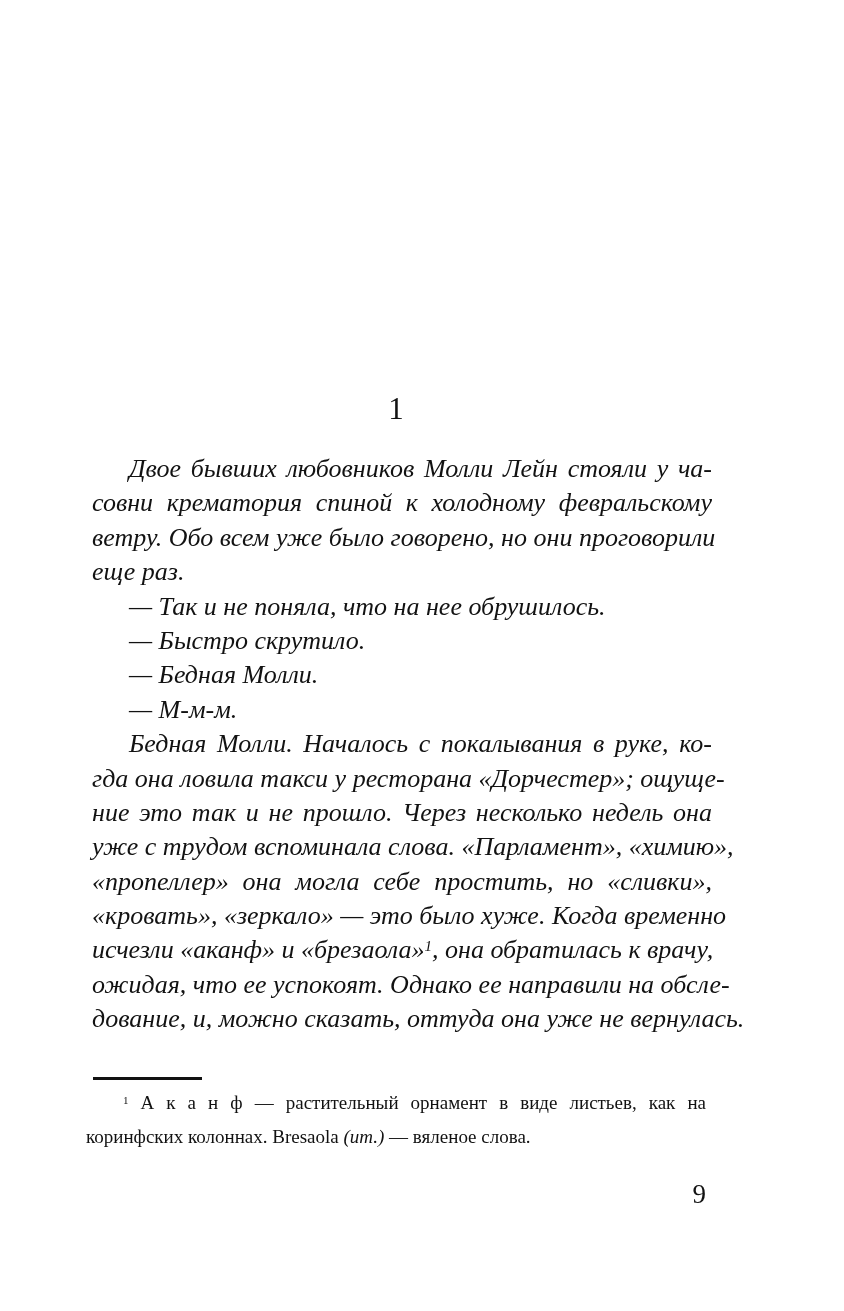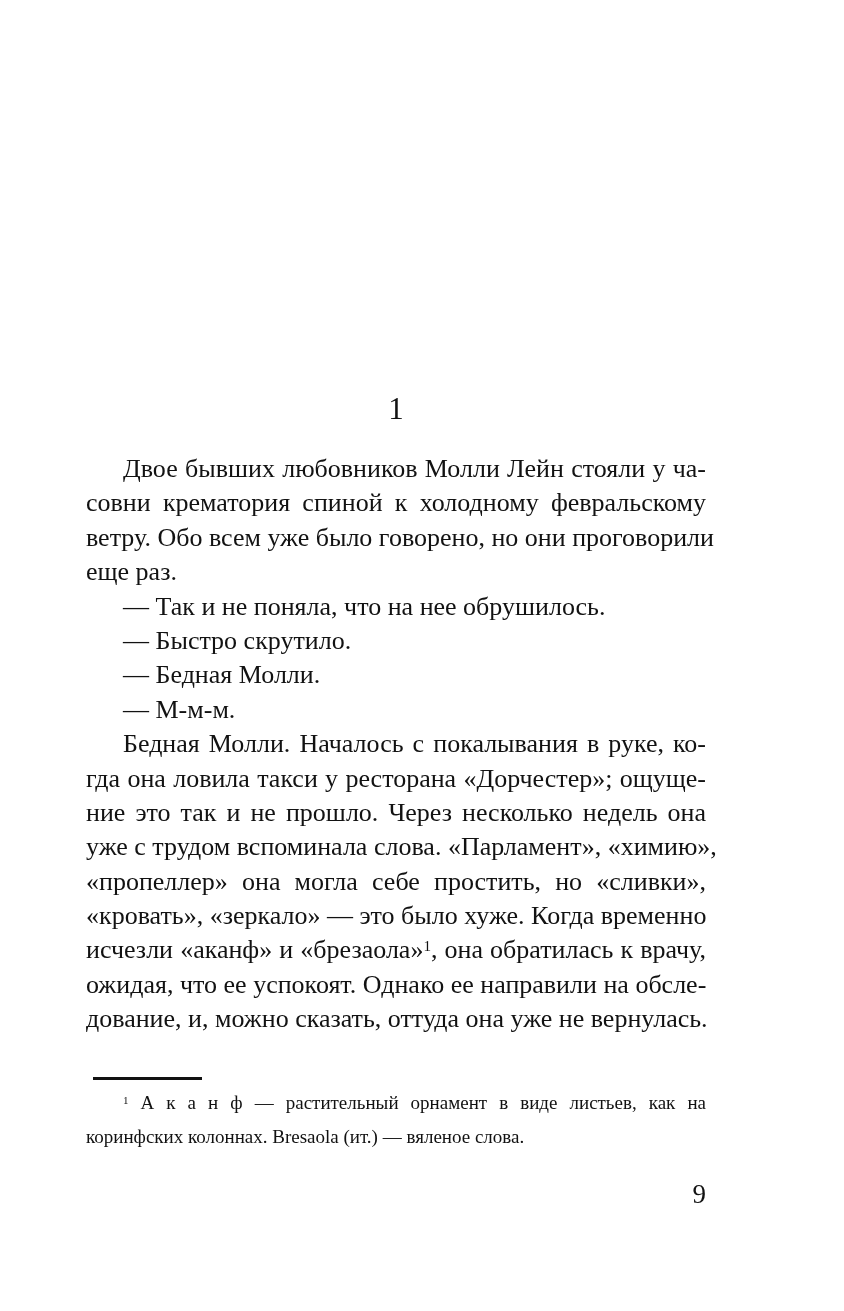--- a/index.html
+++ b/index.html
@@ -21,22 +21,23 @@
     top: 393px;
     left: 86px;
     width: 620px;
     text-align: center;
     font-size: 31px;
     line-height: 31px;
   }
   .body-block {
     position: absolute;
     top: 452px;
-    left: 86px;
+    left: 92px;
     width: 620px;
+    font-style: italic;
   }
   .ln {
     font-size: 26px;
     line-height: 34.4px;
     height: 34.4px;
     overflow: visible;
     white-space: nowrap;
   }
   .just {
     text-align: justify;
@@ -66,20 +67,21 @@
     left: 86px;
     width: 620px;
   }
   .fn-ln {
     font-size: 19px;
     line-height: 34px;
     height: 34px;
     white-space: nowrap;
   }
   .fn-ital {
+    font-style: italic;
   }
   .page-number {
     position: absolute;
     top: 1181px;
     left: 86px;
     width: 620px;
     text-align: right;
     font-size: 27px;
     line-height: 27px;
   }

